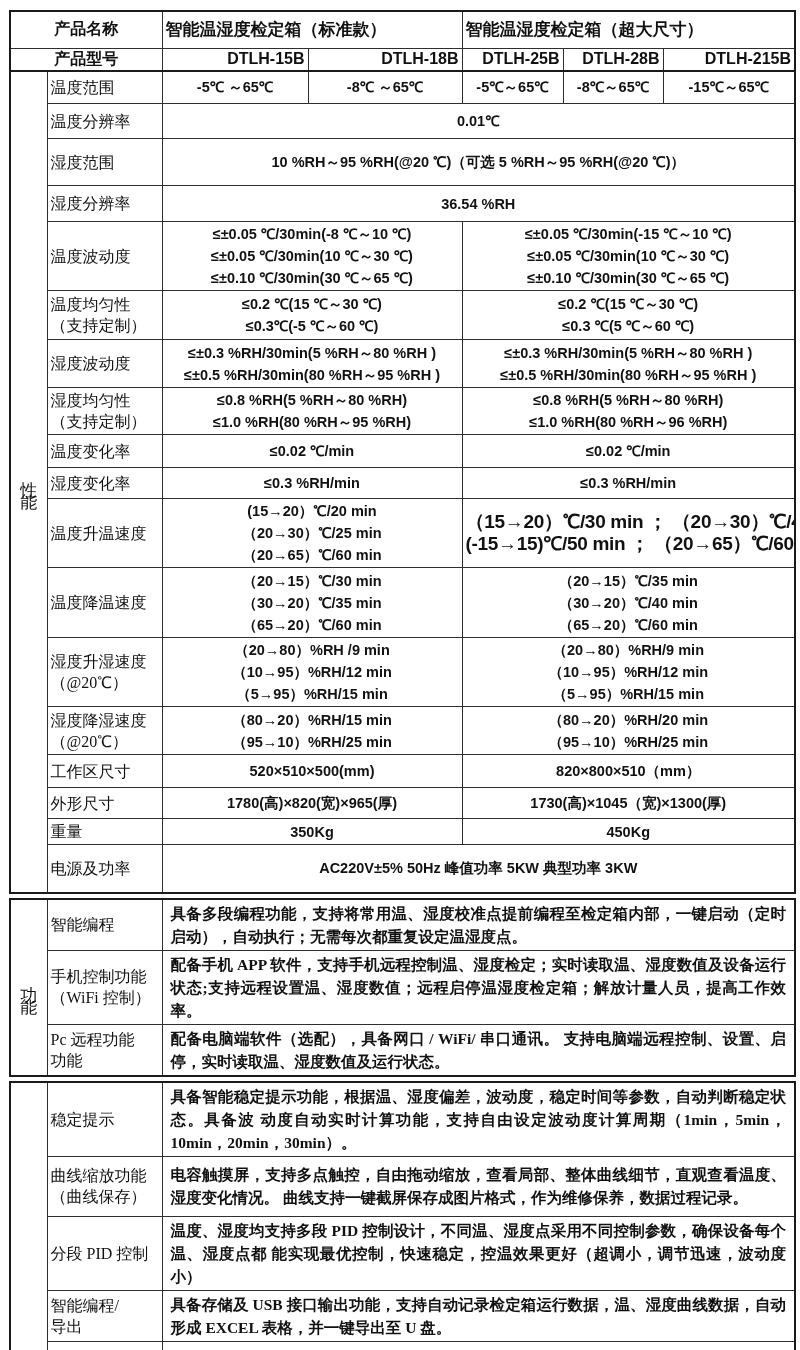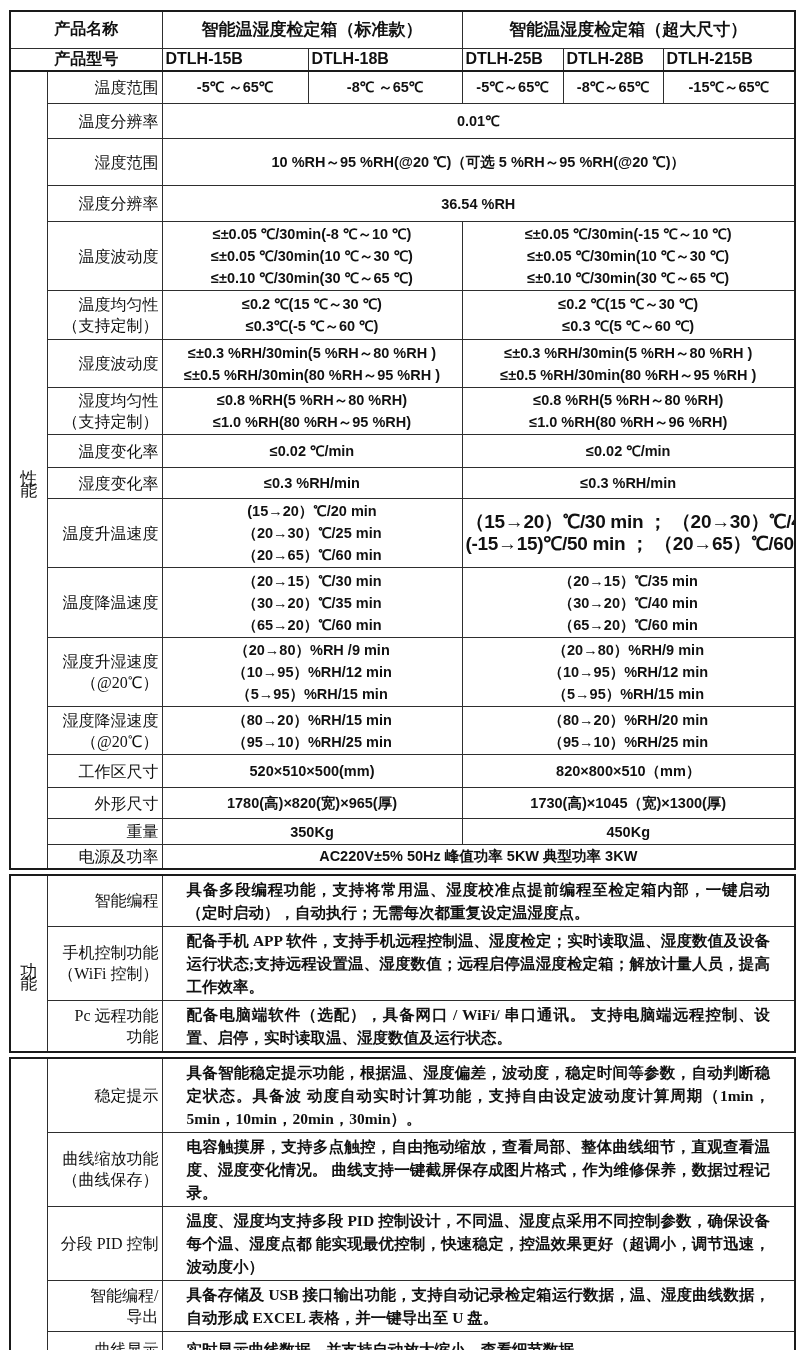--- a/index.html
+++ b/index.html
@@ -3,30 +3,30 @@
 <meta charset="utf-8">
 <style>
   html,body{margin:0;padding:0;background:#fff;}
   body{width:800px;height:1350px;color:#111;font-family:"Liberation Serif",serif;}
   .wrap{padding:10px 0 0 9px;}
   table.sec{border-collapse:collapse;table-layout:fixed;width:786px;border:2px solid #1a1a1a;}
   table.sec + table.sec{margin-top:4px;}
   td{border:1px solid #2e2e2e;padding:0 3px;vertical-align:middle;overflow:hidden;}
   tr.thickb td{border-bottom:2px solid #1a1a1a;}
   
-  .lbl{text-align:right;font-size:16px;line-height:21px;font-family:"Liberation Serif",serif;margin-top:24px;}
+  .lbl{text-align:left;font-size:16px;line-height:21px;font-family:"Liberation Serif",serif;margin-top:24px;}
   .hl{text-align:center;font-size:16px;font-weight:700;}
-  .hname{text-align:center;font-size:17px;font-weight:700;}
-  .model{text-align:left;font-size:16px;font-weight:700;font-family:"Liberation Sans",sans-serif;}
+  .hname{text-align:left;font-size:17px;font-weight:700;}
+  .model{text-align:right;font-size:16px;font-weight:700;font-family:"Liberation Sans",sans-serif;}
   
   .val{text-align:center;font-family:"Liberation Sans",sans-serif;font-weight:700;font-size:14.5px;line-height:22px;}
   .val .ln{white-space:nowrap;}
   .val .xs{font-size:19px;letter-spacing:-0.3px;}
   
-  .desc{text-align:justify;font-size:15.5px;font-weight:600;line-height:23px;padding:2px 24px;}
+  .desc{text-align:justify;font-size:15.5px;font-weight:600;line-height:23px;padding:2px 8px;}
   
   .vcell{text-align:center;padding:0;}
   .vtext{writing-mode:vertical-lr;text-orientation:upright;display:inline-block;font-size:17px;letter-spacing:12px;font-weight:400;}
 </style>
 </head>
 <body>
 
 <div class="wrap">
 
 <table class="sec">
@@ -221,21 +221,21 @@
   <td class="val" colspan="2">1780(高)×820(宽)×965(厚)</td>
   <td class="val" colspan="3">1730(高)×1045（宽)×1300(厚)</td>
 </tr>
 
 <tr style="height:26px">
   <td class="lbl">重量</td>
   <td class="val" colspan="2">350Kg</td>
   <td class="val" colspan="3">450Kg</td>
 </tr>
 
-<tr style="height:24px">
+<tr style="height:48px">
   <td class="lbl">电源及功率</td>
   <td class="val" colspan="5">AC220V±5% 50Hz 峰值功率 5KW 典型功率 3KW</td>
 </tr>
 </tbody>
     </table>
 
 <table class="sec">
 <colgroup>
         <col style="width:37px">
         <col style="width:115px">

